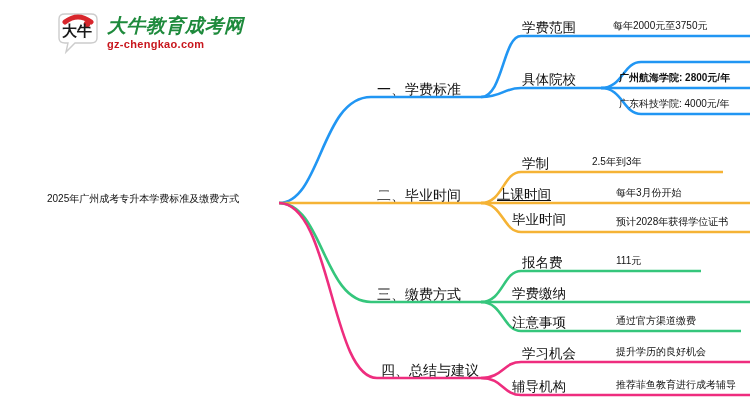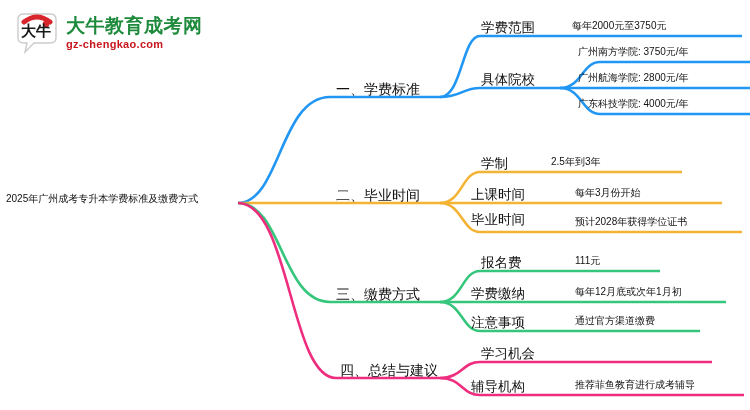--- a/index.html
+++ b/index.html
@@ -12,20 +12,21 @@
     width: 750px;
     height: 410px;
     overflow: hidden;
     position: relative;
   }
   #root-canvas {
     position: relative;
     width: 632px;
     height: 410px;
     background: #ffffff;
+    margin-left: 41px;
   }
 
   
   .logo-wrap {
     position: absolute;
     left: 14px;
     top: 8px;
     width: 220px;
     height: 50px;
     display: flex;
@@ -44,20 +45,21 @@
     flex-direction: column;
     justify-content: center;
     line-height: 1;
   }
   .logo-title {
     font-size: 19px;
     font-weight: bold;
     color: #1e8a3c;
     letter-spacing: 0.5px;
     white-space: nowrap;
+    font-style: italic;
   }
   .logo-sub {
     font-size: 11px;
     font-weight: bold;
     color: #c8161d;
     letter-spacing: 0.3px;
     margin-top: 4px;
     white-space: nowrap;
   }
 
@@ -162,46 +164,45 @@
       <path d="M480 395 L 744 395" fill="none" stroke="#ee2d7e" stroke-width="2.6"></path>
     </g>
   </svg>
 
   <div class="node l1" style="left:336px; top:82px;">一、学费标准</div>
 
   <div class="node l2" style="left:481px; top:21px;">学费范围</div>
   <div class="node l3" style="left:572px; top:21px;">每年2000元至3750元</div>
 
   <div class="node l2" style="left:481px; top:73px;">具体院校</div>
-  <div class="node l3" style="left:578px; top:47px;">广州南方学院: 3750元/年</div>
-  <div class="node l3" style="left:578px; top:73px;">广州航海学院: 2800元/年</div>
+  <div class="node l3" style="left:578px; top:73px;font-weight:bold;">广州航海学院: 2800元/年</div>
   <div class="node l3" style="left:578px; top:99px;">广东科技学院: 4000元/年</div>
 
   <div class="node l1" style="left:336px; top:188px;">二、毕业时间</div>
 
   <div class="node l2" style="left:481px; top:157px;">学制</div>
   <div class="node l3" style="left:551px; top:157px;">2.5年到3年</div>
 
-  <div class="node l2" style="left:471px; top:188px;">上课时间</div>
+  <div class="node l2" style="left:456px; top:188px;text-decoration:underline;">上课时间</div>
   <div class="node l3" style="left:575px; top:188px;">每年3月份开始</div>
 
   <div class="node l2" style="left:471px; top:213px;">毕业时间</div>
   <div class="node l3" style="left:575px; top:217px;">预计2028年获得学位证书</div>
 
   <div class="node l1" style="left:336px; top:287px;">三、缴费方式</div>
 
   <div class="node l2" style="left:481px; top:256px;">报名费</div>
   <div class="node l3" style="left:575px; top:256px;">111元</div>
 
   <div class="node l2" style="left:471px; top:287px;">学费缴纳</div>
-  <div class="node l3" style="left:575px; top:287px;">每年12月底或次年1月初</div>
 
   <div class="node l2" style="left:471px; top:316px;">注意事项</div>
   <div class="node l3" style="left:575px; top:316px;">通过官方渠道缴费</div>
 
   <div class="node l1" style="left:340px; top:363px;">四、总结与建议</div>
 
   <div class="node l2" style="left:481px; top:347px;">学习机会</div>
+  <div class="node l3" style="left:575px; top:347px;">提升学历的良好机会</div>
 
   <div class="node l2" style="left:471px; top:380px;">辅导机构</div>
   <div class="node l3" style="left:575px; top:380px;">推荐菲鱼教育进行成考辅导</div>
 
 </div>
 
 </body></html>

